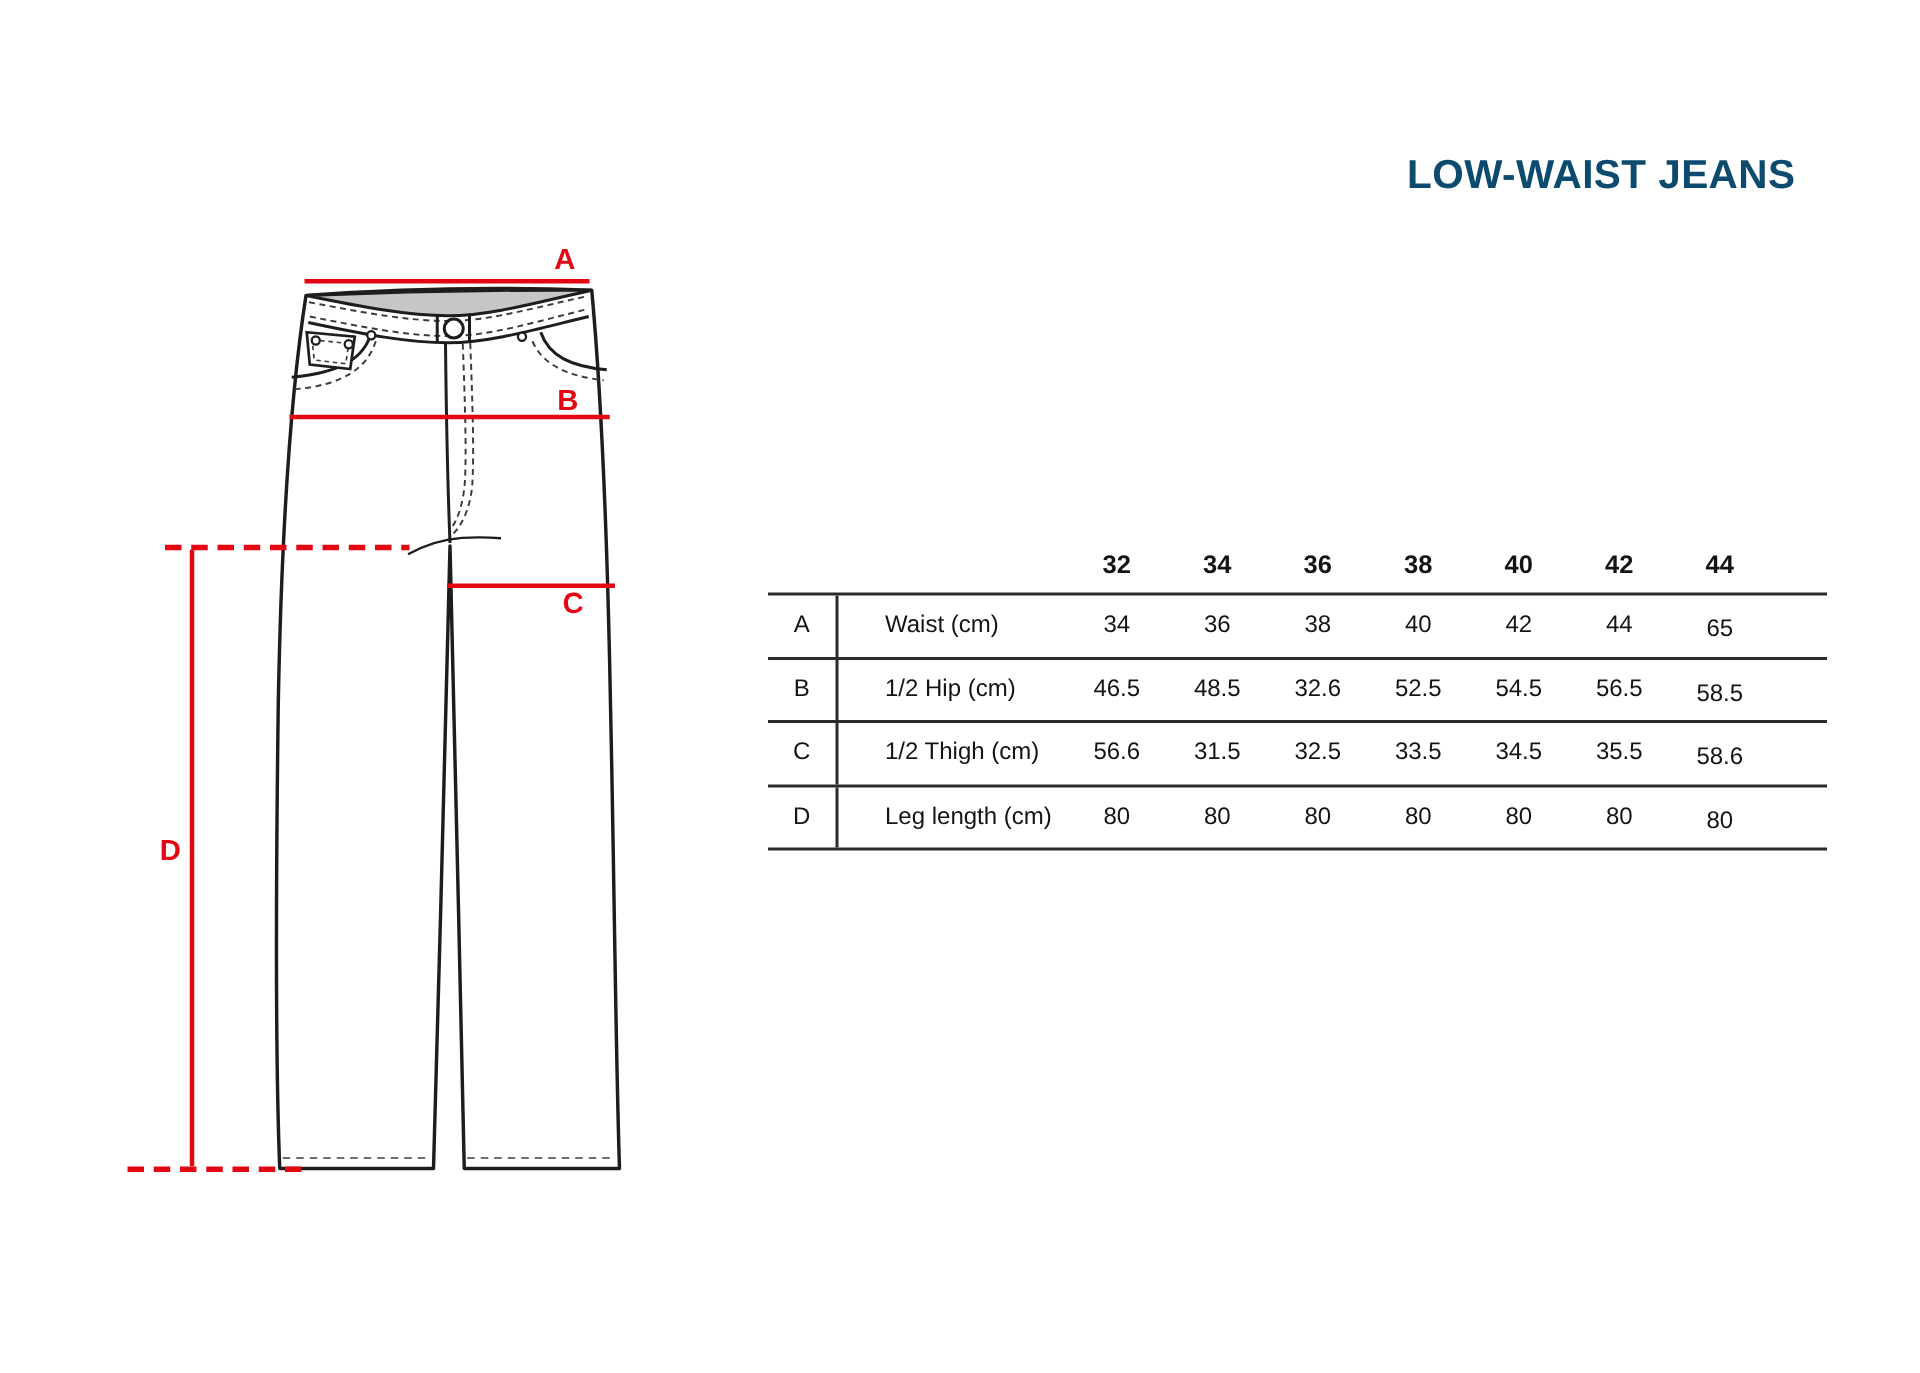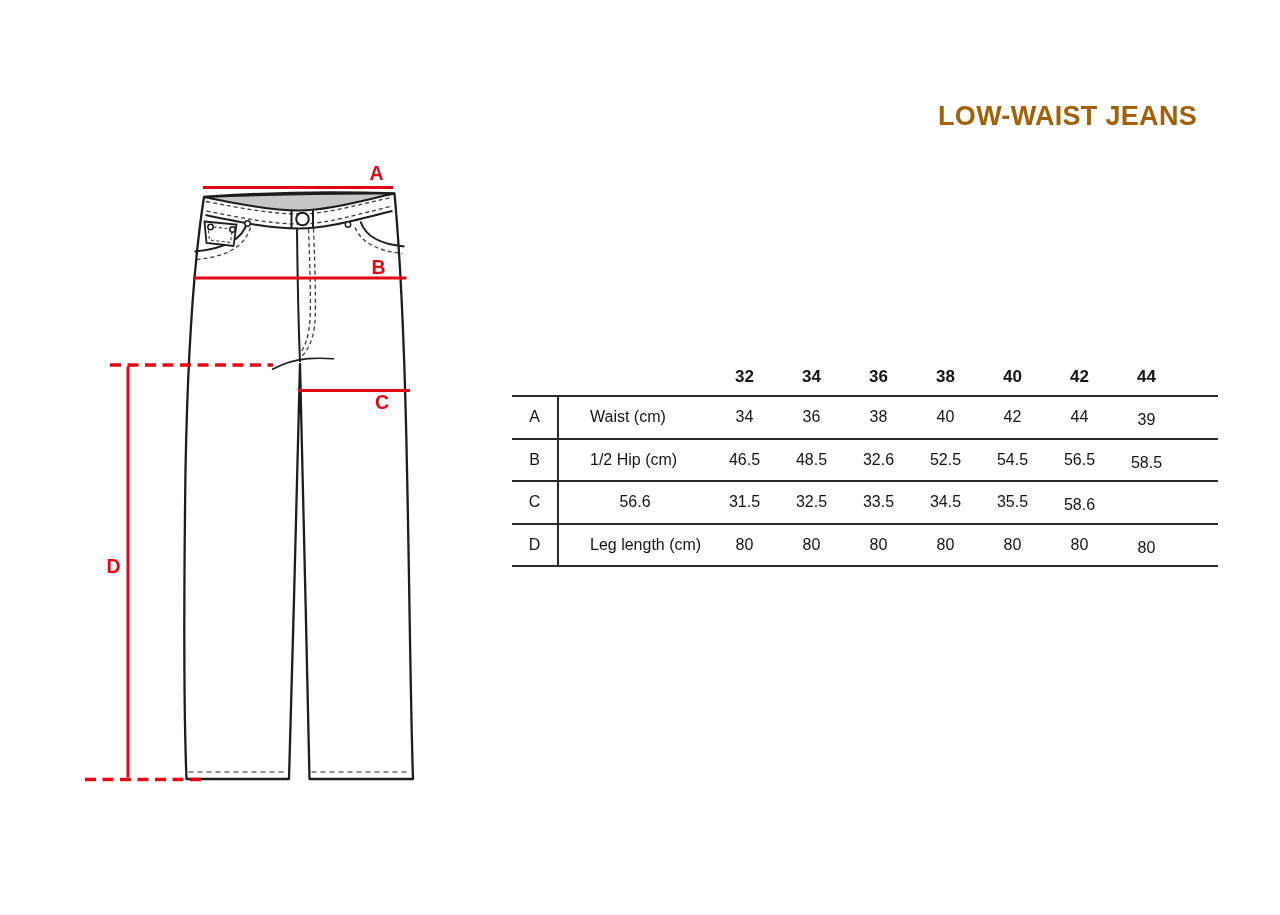--- a/index.html
+++ b/index.html
@@ -1,21 +1,21 @@
 <!DOCTYPE html>
 <html><head>
 <meta charset="utf-8">
 <style>
   html,body{margin:0;padding:0;background:#fff;}
   .page{position:relative;width:1280px;height:915px;background:#fff;overflow:hidden;
         font-family:"Liberation Sans",sans-serif;}
   .drawing-svg{position:absolute;left:0;top:0;}
 
   .doc-title{position:absolute;top:101px;right:83px;font-size:27px;font-weight:bold;
-             letter-spacing:.3px;color:#a16207;white-space:nowrap;}
+             letter-spacing:.3px;color:#0c4a6e;white-space:nowrap;}
 
   .sizetable{position:absolute;left:512px;top:358px;width:706px;color:#141414;}
   .st-grid{display:grid;grid-template-columns:47px 152px repeat(7,67px) 1fr;}
   .st-header{height:37px;}
   .st-header .size{display:flex;align-items:center;justify-content:center;
                    padding-bottom:0;font-weight:bold;font-size:17px;}
   .st-body{border-bottom:2px solid #2b2b2b;}
   .st-row{height:40.5px;border-top:2px solid #2b2b2b;}
   .st-row .key{display:flex;align-items:center;justify-content:center;font-size:16px;
                border-right:2px solid #2b2b2b;}
@@ -120,39 +120,40 @@
 
       <div class="st-grid st-row">
         <div class="key">A</div>
         <div class="label">Waist (cm)</div>
         <div class="val">34</div>
         <div class="val">36</div>
         <div class="val">38</div>
         <div class="val">40</div>
         <div class="val">42</div>
         <div class="val">44</div>
-        <div class="val last">39</div>
+        <div class="val last">65</div>
         <div></div>
       </div>
 
       <div class="st-grid st-row">
         <div class="key">B</div>
         <div class="label">1/2 Hip (cm)</div>
         <div class="val">46.5</div>
         <div class="val">48.5</div>
         <div class="val">32.6</div>
         <div class="val">52.5</div>
         <div class="val">54.5</div>
         <div class="val">56.5</div>
         <div class="val last">58.5</div>
         <div></div>
       </div>
 
       <div class="st-grid st-row">
         <div class="key">C</div>
+        <div class="label">1/2 Thigh (cm)</div>
         <div class="val">56.6</div>
         <div class="val">31.5</div>
         <div class="val">32.5</div>
         <div class="val">33.5</div>
         <div class="val">34.5</div>
         <div class="val">35.5</div>
         <div class="val last">58.6</div>
         <div></div>
       </div>
 

